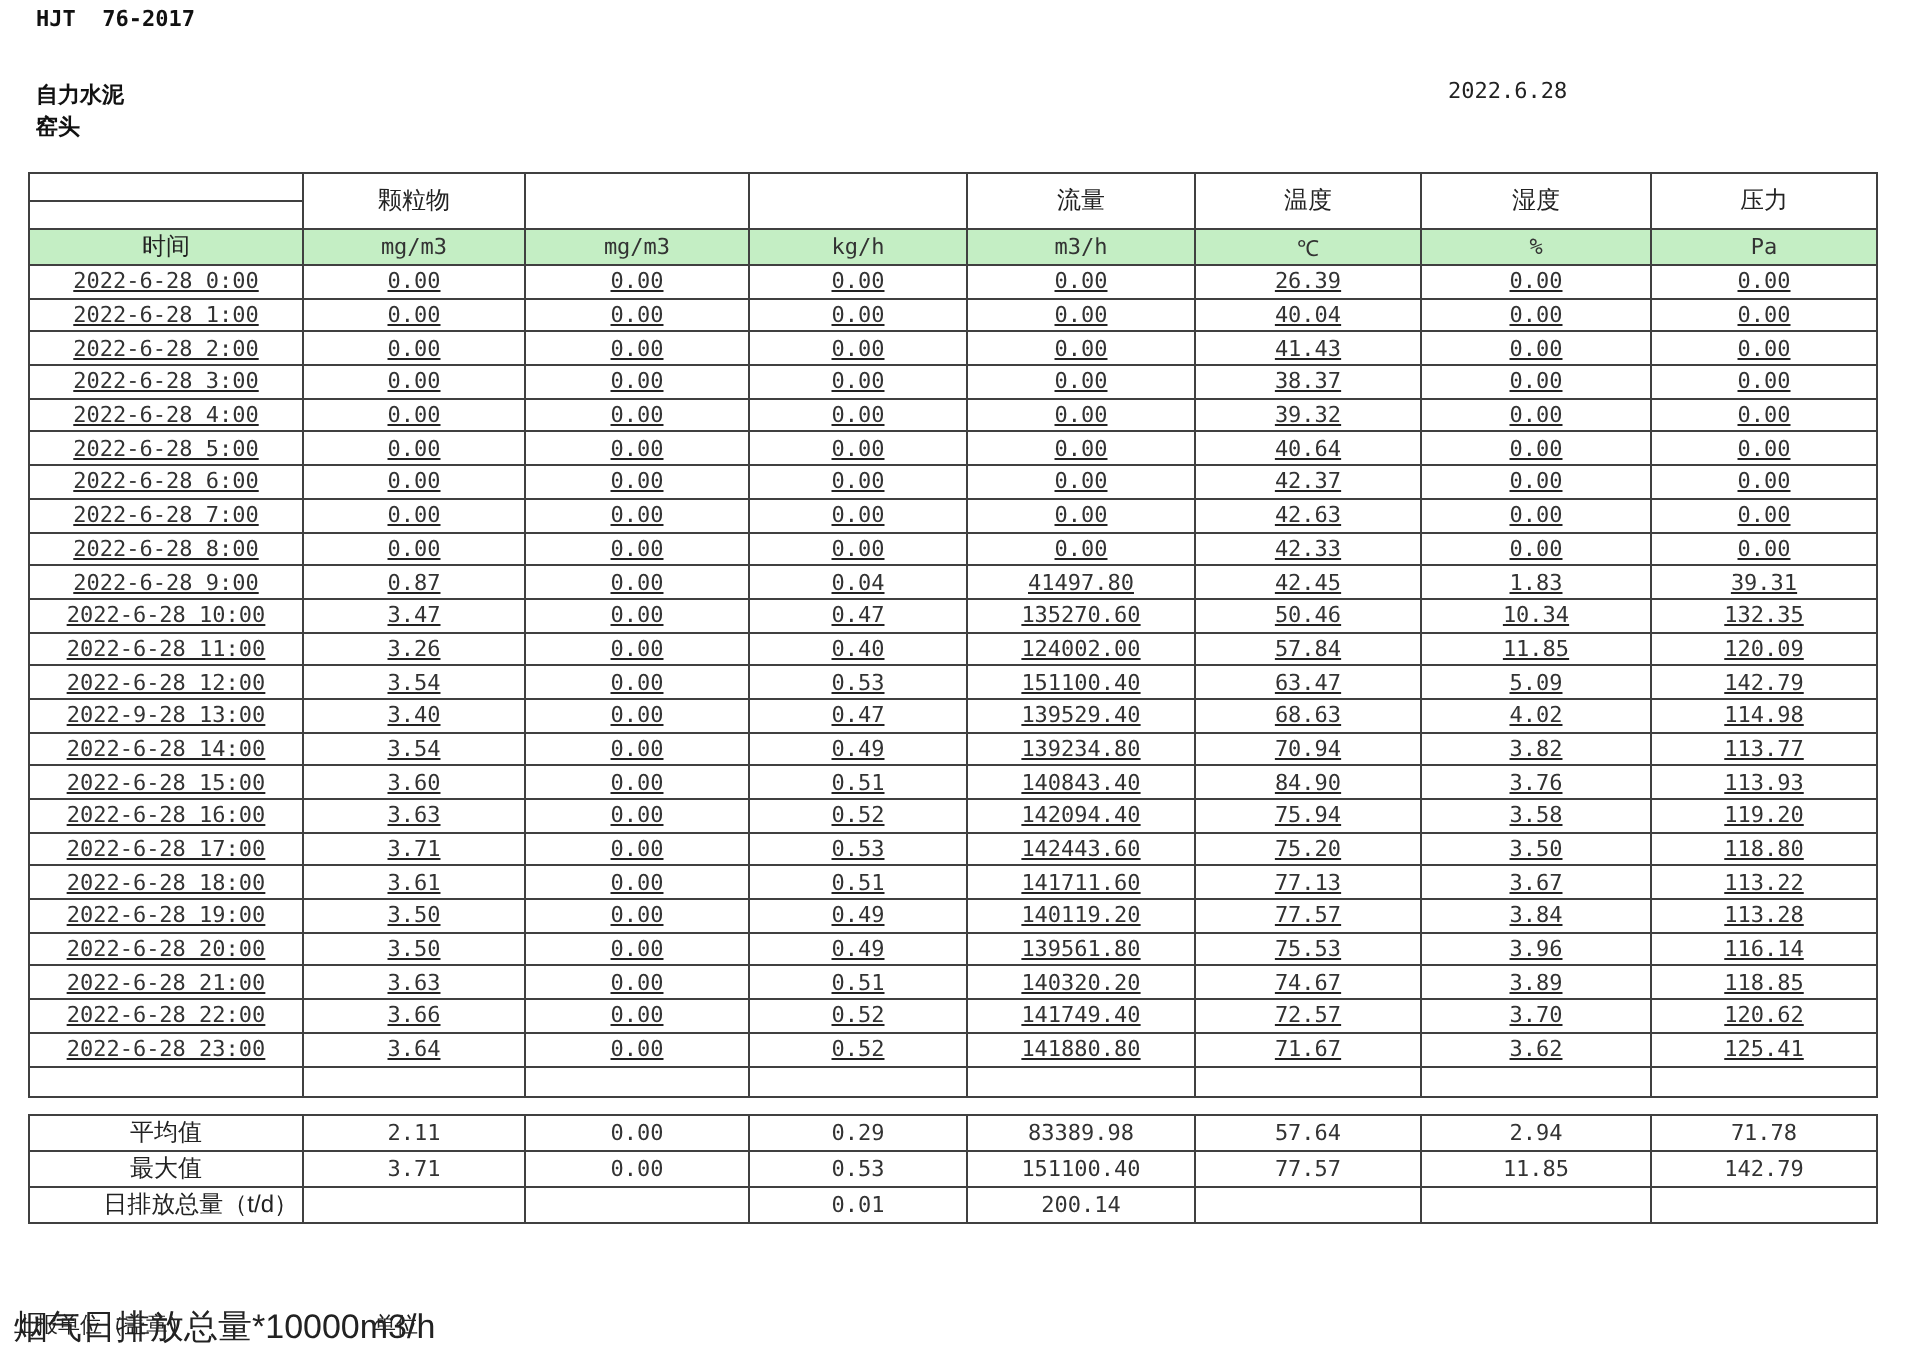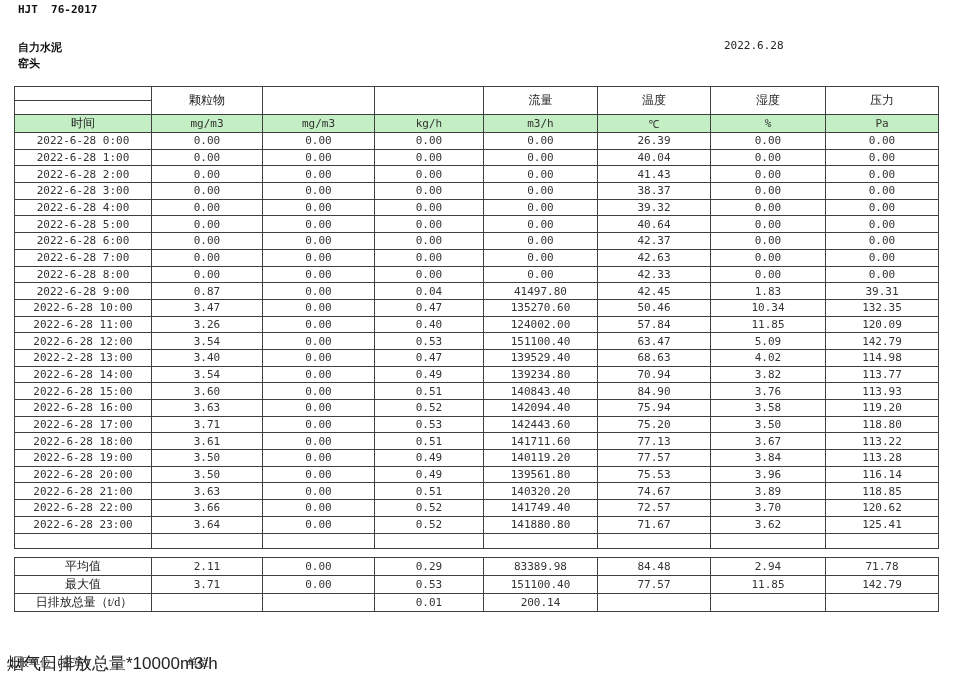--- a/index.html
+++ b/index.html
@@ -17,26 +17,26 @@
   table{border-collapse:collapse;table-layout:fixed;position:absolute;left:14px;width:924px;}
   #main-table{top:86px;}
   #summary-table{top:557px;}
   td{
     border:1px solid #404040;padding:0 2px;text-align:center;vertical-align:middle;
     font-family:"DejaVu Sans Mono",monospace;font-size:11px;color:#333;
     overflow:hidden;white-space:nowrap;
   }
   tr.h1 td{height:13px;}
   tr.h2 td{height:13px;}
-  td.cn{font-family:Liberation Serif, serif;font-size:12px;color:#222;margin-top:36px;}
+  td.cn{font-family:Liberation Sans, sans-serif;font-size:12px;color:#222;margin-top:36px;}
   tr.units td{height:17px;background:var(--green,#c4eec4);}
-  tr.data-row{height:16.7px;}
+  tr.data-row{height:16.7px;text-decoration:underline;}
   tr.blank-row{height:15px;}
   tr.sum-row{height:15.2px;}
-  td.left{text-align:center;padding-left:4px;}
+  td.left{text-align:right;padding-left:4px;}
 
   .foot-note{left:7px;top:652px;font-size:17px;color:#222;}
   .foot-report{left:7px;top:655px;font-size:11px;color:#222;}
   .foot-unit{left:187px;top:655px;font-size:11px;color:#222;}
 </style>
 </head>
 <body>
 
 <div class="page">
 
@@ -206,21 +206,21 @@
           <td>2022-6-28 12:00</td>
           <td>3.54</td>
           <td>0.00</td>
           <td>0.53</td>
           <td>151100.40</td>
           <td>63.47</td>
           <td>5.09</td>
           <td>142.79</td>
         </tr>
         <tr class="data-row">
-          <td>2022-2-28 13:00</td>
+          <td>2022-9-28 13:00</td>
           <td>3.40</td>
           <td>0.00</td>
           <td>0.47</td>
           <td>139529.40</td>
           <td>68.63</td>
           <td>4.02</td>
           <td>114.98</td>
         </tr>
         <tr class="data-row">
           <td>2022-6-28 14:00</td>
@@ -346,21 +346,21 @@
         <col style="width:115px">
         <col style="width:113px">
     </colgroup>
     <tbody id="summary-body">
         <tr class="sum-row">
           <td class="cn">平均值</td>
           <td>2.11</td>
           <td>0.00</td>
           <td>0.29</td>
           <td>83389.98</td>
-          <td>84.48</td>
+          <td>57.64</td>
           <td>2.94</td>
           <td>71.78</td>
         </tr>
         <tr class="sum-row">
           <td class="cn">最大值</td>
           <td>3.71</td>
           <td>0.00</td>
           <td>0.53</td>
           <td>151100.40</td>
           <td>77.57</td>

